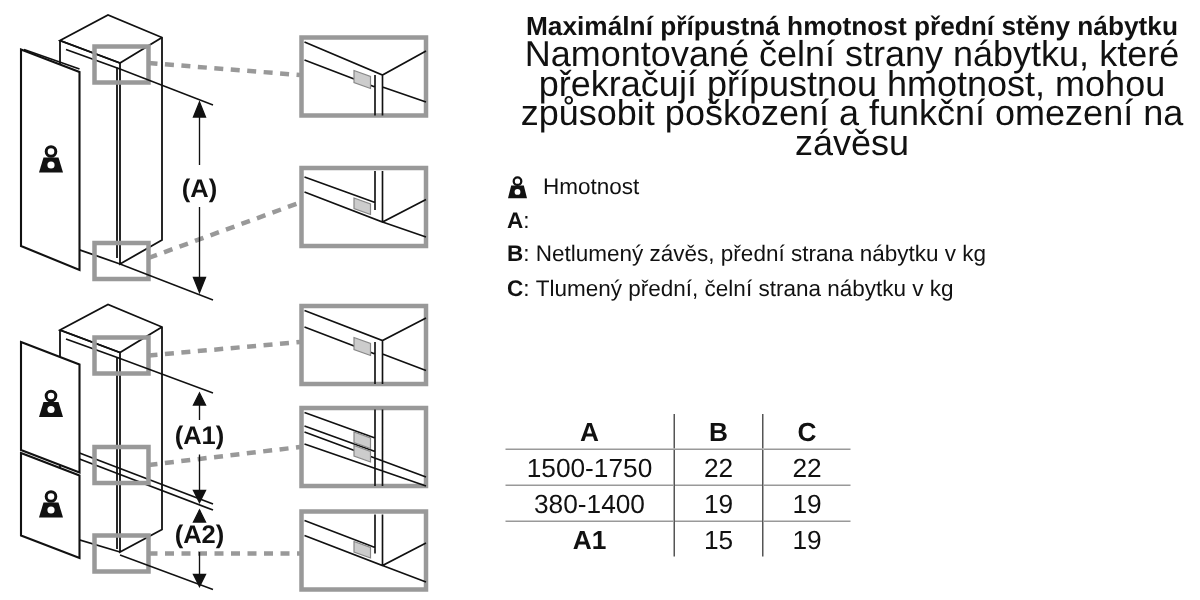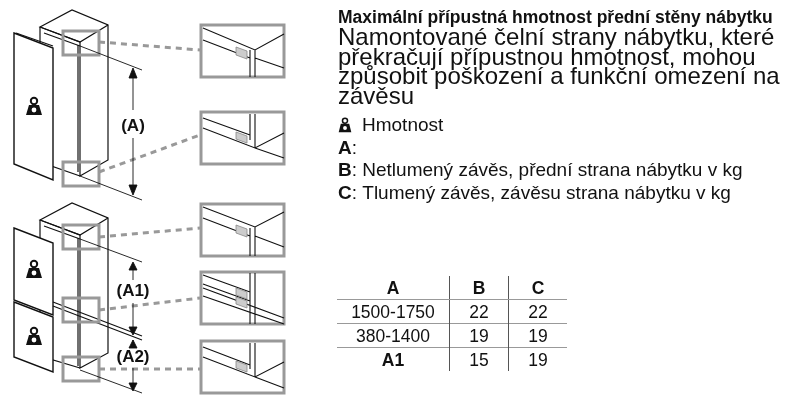--- a/index.html
+++ b/index.html
@@ -1,21 +1,21 @@
 <!DOCTYPE html>
 <html><head>
 <meta charset="utf-8">
 <style>
   html, body { margin:0; padding:0; background:#ffffff; }
   body { width:800px; height:400px; position:relative; overflow:hidden; font-family:"Liberation Sans", sans-serif; color:#111; }
   #diagram { position:absolute; left:0; top:0; width:330px; height:400px; }
-  .text-block { position:absolute; left:338px; top:8px; width:460px; }
+  .text-block { position:absolute; left:338px; top:8px; width:460px;text-align:center; }
   .title { font-weight:bold; font-size:17.5px; line-height:19px; margin:0; }
   .desc { font-size:24px; line-height:19.5px; margin:0; }
-  .legend { margin-top:9px; font-size:19px; line-height:22.5px; }
+  .legend { margin-top:9px; font-size:15px; line-height:22.5px; }
   .legend-row { display:flex; align-items:center; white-space:nowrap; }
   .legend-key { font-weight:bold; }
   .weight-glyph { display:inline-block; width:14px; height:16px; margin-right:10px; }
   table.spec { position:absolute; left:337px; top:276px; border-collapse:collapse; font-size:17.5px; }
   table.spec th, table.spec td { text-align:center; padding:0; height:23px; line-height:22px; }
   table.spec th { font-weight:bold; }
   table.spec .colA { width:112px; }
   table.spec .colB { width:58px; }
   table.spec .colC { width:58px; }
   table.spec tr + tr td, table.spec tr.head-row + tr td { border-top:1.5px solid #999; }
@@ -149,21 +149,21 @@
         <span style="white-space:pre">: </span>
     </div>
     <div class="legend-row">
       <span class="legend-key">B</span>
         <span style="white-space:pre">: </span>
         <span>Netlumený závěs, přední strana nábytku v kg</span>
     </div>
     <div class="legend-row">
       <span class="legend-key">C</span>
         <span style="white-space:pre">: </span>
-        <span>Tlumený závěs, závěsu strana nábytku v kg</span>
+        <span>Tlumený přední, čelní strana nábytku v kg</span>
     </div>
   </div>
 </div>
 
 <table class="spec">
   <tbody>
       <tr class="head-row">
     <th class="colA">A</th>
     <th class="colB">B</th>
     <th class="colC">C</th>

